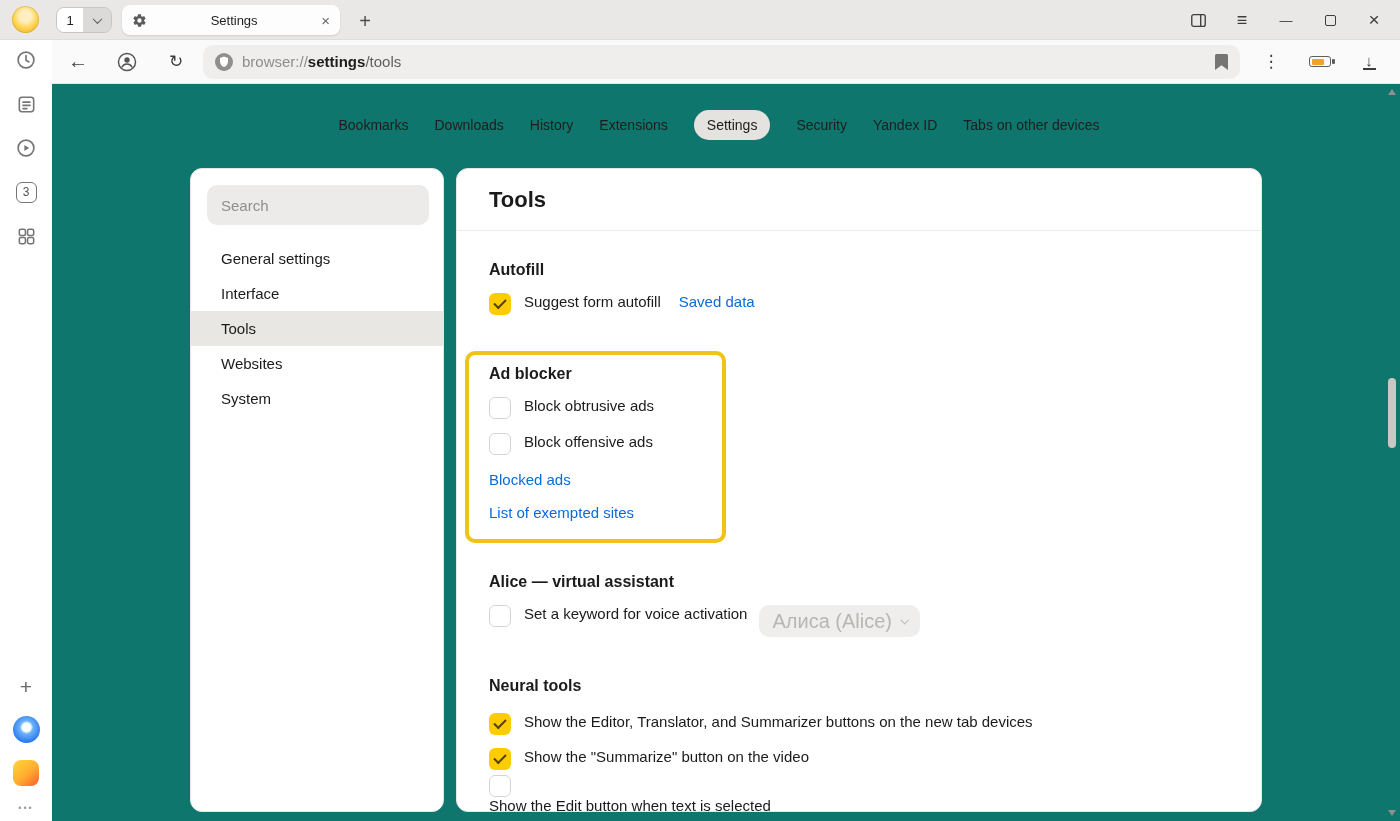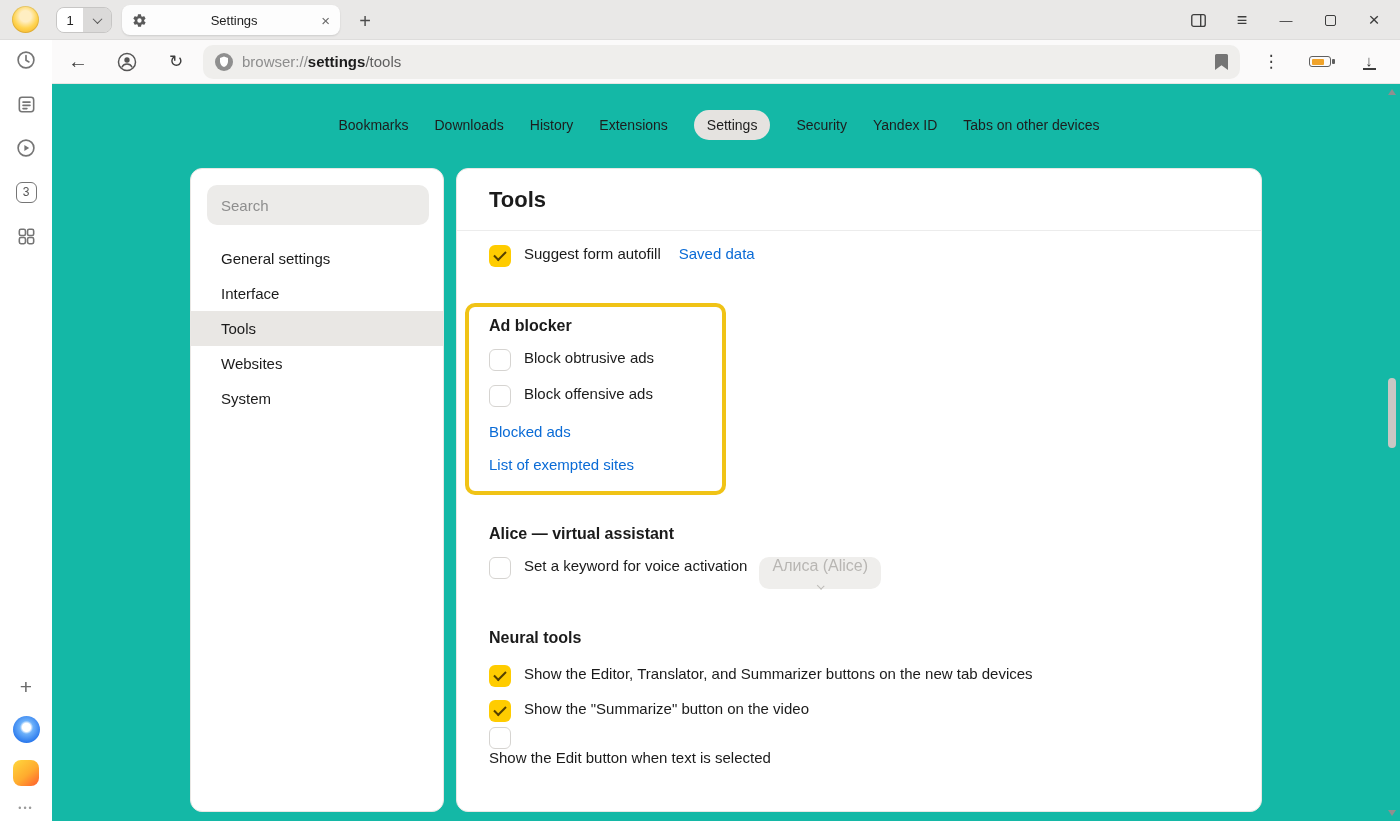--- a/index.html
+++ b/index.html
@@ -54,21 +54,21 @@
   .badge3 { width:21px; height:21px; border:1.7px solid #757575; border-radius:6px; display:flex; align-items:center; justify-content:center; font-size:12px; color:#555; }
   .rail-bottom { position:absolute; bottom:8px; left:0; width:52px; display:flex; flex-direction:column; align-items:center; gap:17px; }
   .rail-plus { font-size:21px; color:#6b6b6b; }
   .logo-blue { width:27px; height:27px; border-radius:50%;
                background: radial-gradient(circle at 50% 42%, #ffffff 0 20%, #6db1fa 32%, #2f7dee 70%, #1b5fd6 100%); }
   .logo-orange { width:26px; height:26px; border-radius:8px;
                background: linear-gradient(140deg,#ffd83d 0%,#ffab2e 55%,#ff5c2e 100%); }
   .rail-dots { font-size:9px; letter-spacing:2px; color:#9b9b9b; }
 
   
-  .main { position:absolute; left:52px; top:84px; right:0; bottom:0; background:#14b8a6; }
+  .main { position:absolute; left:52px; top:84px; right:0; bottom:0; background:#0f766e; }
   .nav { position:absolute; top:26px; left:0; right:14px; display:flex; justify-content:center; align-items:center; gap:26px; font-size:14px; color:#1d1d1d; }
   .nav-item { padding:7px 0; white-space:nowrap; }
   .nav-item.active { background:#e5e3e0; border-radius:16px; padding:7px 13px; }
 
   .card { position:absolute; background:#fff; border-radius:12px; border:1px solid #e9e7e4; }
   .sidebar-card { left:138px; top:84px; width:254px; height:644px; overflow:hidden; }
   .search { display:block; margin:16px 16px 0; width:222px; height:40px; background:#ecebe9; border:none; border-radius:10px;
             padding:0 14px; font-size:15px; font-family:inherit; color:#333; outline:none; }
   .search::placeholder { color:#8e8e8e; }
   .side-list { margin-top:16px; }
@@ -86,21 +86,21 @@
   .cb.checked { background:var(--accent,#ffcc00); }
   .cb.checked::after { content:""; position:absolute; left:5px; top:6px; width:10px; height:5px;
                        border-left:2.3px solid #554000; border-bottom:2.3px solid #554000; transform:rotate(-45deg); }
   .cb.un { background:#fff; border:1px solid #d6d4d1; }
   .link { color:var(--link,#0a6bd6); cursor:pointer; }
   .row .link { margin-left:18px; }
   .link-row { margin-top:16px; font-size:15px; }
 
   .highlight-box { margin:36px 0 0 -24px; width:261px; border:4px solid var(--highlight,#f0c316); border-radius:10px; padding:10px 24px 18px 20px; }
 
-  .dd { margin-left:12px; height:32px; background:#efeeec; border-radius:10px; padding:0 13px; display:flex; align-items:center; gap:9px; font-size:16px; color:#b8b6b3;flex-direction:column; }
+  .dd { margin-left:12px; height:32px; background:#efeeec; border-radius:10px; padding:0 13px; display:flex; align-items:center; gap:9px; font-size:20px; color:#b8b6b3; }
   .dd-chev { width:6px; height:6px; border-right:1.5px solid #bdbbb8; border-bottom:1.5px solid #bdbbb8; transform:rotate(45deg) translateY(-1px); }
 
   
   .scrollbar { position:absolute; top:2px; right:1px; bottom:2px; width:13px; }
   .sb-up { position:absolute; top:3px; left:2px; width:0; height:0; border-left:4.5px solid transparent; border-right:4.5px solid transparent; border-bottom:6px solid #8f8f8f; }
   .sb-down { position:absolute; bottom:3px; left:2px; width:0; height:0; border-left:4.5px solid transparent; border-right:4.5px solid transparent; border-top:6px solid #8f8f8f; }
   .sb-thumb { position:absolute; top:292px; left:2px; width:8px; height:70px; background:#c9c7c4; border-radius:5px; }
 
   svg { display:block; }
 </style>
@@ -247,20 +247,21 @@
       </div>
     </div>
 
     <div class="card content-card">
       <div class="content-header">
         <h1>Tools</h1>
       </div>
 
       <div class="sections">
 
+        <div class="section-title">Autofill</div>
         <div class="row">
           <span class="cb checked"></span>
           <span>Suggest form autofill</span>
           <span class="link">Saved data</span>
         </div>
 
         <div class="highlight-box">
           <div class="section-title" style="margin-top:0;">Ad blocker</div>
           <div class="row">
             <span class="cb un"></span>

